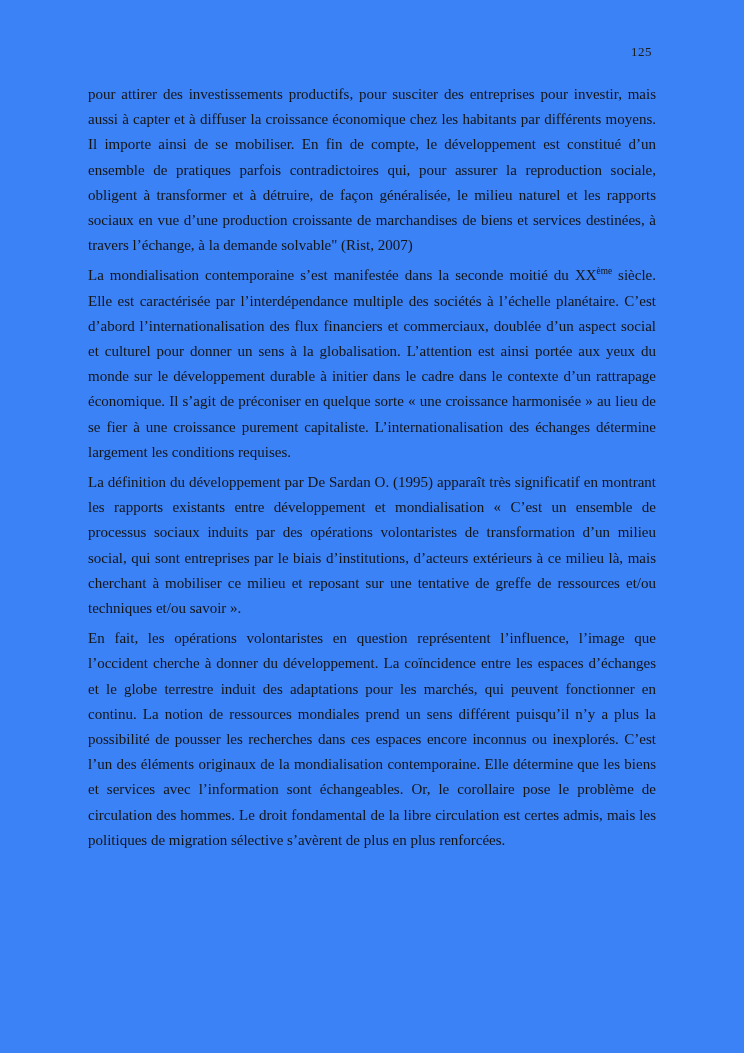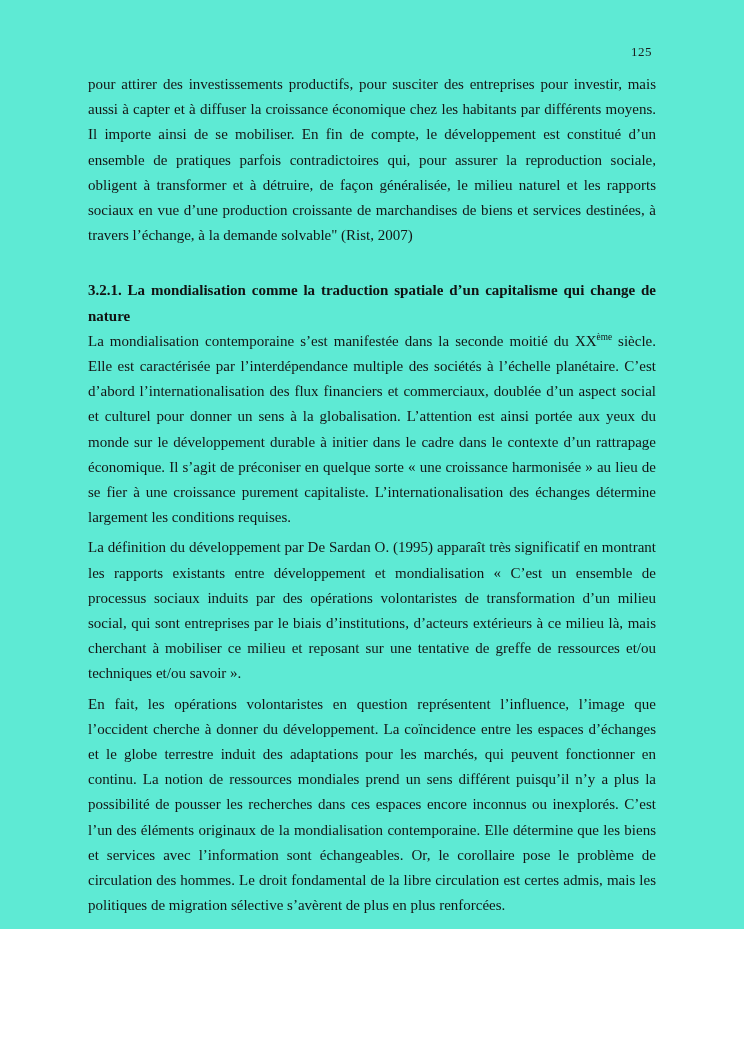--- a/index.html
+++ b/index.html
@@ -3,38 +3,38 @@
 <meta charset="utf-8">
 <style>
   html, body {
     margin: 0;
     padding: 0;
     background: #ffffff;
   }
   .page {
     position: relative;
     width: 744px;
-    height: 929px;
-    background: #5eead4;
+    height: 1053px;
+    background: #3b82f6;
     overflow: hidden;
     font-family: "Liberation Serif", "DejaVu Serif", serif;
     color: #151515;
   }
   .page-number {
     position: absolute;
     top: 44px;
     right: 92px;
     font-size: 13px;
     letter-spacing: 0.5px;
     color: #1c1c1c;
   }
   .text-block {
     position: absolute;
     left: 88px;
-    top: 72px;
+    top: 82px;
     width: 568px;
     font-size: 15px;
     line-height: 25.2px;
     text-align: justify;
     color: #151515;
   }
   .text-block p {
     margin: 0 0 5px 0;
     text-justify: inter-word;
   }
@@ -59,21 +59,20 @@
 <body>
 
 <div class="page">
 
   <div class="page-number">125</div>
 
   <div class="text-block">
 
     <p>pour attirer des investissements productifs, pour susciter des entreprises pour investir, mais aussi à capter et à diffuser la croissance économique chez les habitants par différents moyens. Il importe ainsi de se mobiliser. En fin de compte, le développement est constitué d’un ensemble de pratiques parfois contradictoires qui, pour assurer la reproduction sociale, obligent à transformer et à détruire, de façon généralisée, le milieu naturel et les rapports sociaux en vue d’une production croissante de marchandises de biens et services destinées, à travers l’échange, à la demande solvable" (Rist, 2007)</p>
 
-    <h2 class="section-heading">3.2.1. La mondialisation comme la traduction spatiale d’un capitalisme qui change de nature</h2>
 
     <p><span>La mondialisation contemporaine s’est manifestée dans la seconde moitié du XX</span><sup class="ord">ème</sup><span> siècle. Elle est caractérisée par l’interdépendance multiple des sociétés à l’échelle planétaire. C’est d’abord l’internationalisation des flux financiers et commerciaux, doublée d’un aspect social et culturel pour donner un sens à la globalisation. L’attention est ainsi portée aux yeux du monde sur le développement durable à initier dans le cadre dans le contexte d’un rattrapage économique. Il s’agit de préconiser en quelque sorte « une croissance harmonisée » au lieu de se fier à une croissance purement capitaliste. L’internationalisation des échanges détermine largement les conditions requises.</span></p>
 
     <p>La définition du développement par De Sardan O. (1995) apparaît très significatif en montrant les rapports existants entre développement et mondialisation « C’est un ensemble de processus sociaux induits par des opérations volontaristes de transformation d’un milieu social, qui sont entreprises par le biais d’institutions, d’acteurs extérieurs à ce milieu là, mais cherchant à mobiliser ce milieu et reposant sur une tentative de greffe de ressources et/ou techniques et/ou savoir ».</p>
 
     <p class="last">En fait, les opérations volontaristes en question représentent l’influence, l’image que l’occident cherche à donner du développement. La coïncidence entre les espaces d’échanges et le globe terrestre induit des adaptations pour les marchés, qui peuvent fonctionner en continu. La notion de ressources mondiales prend un sens différent puisqu’il n’y a plus la possibilité de pousser les recherches dans ces espaces encore inconnus ou inexplorés. C’est l’un des éléments originaux de la mondialisation contemporaine. Elle détermine que les biens et services avec l’information sont échangeables. Or, le corollaire pose le problème de circulation des hommes. Le droit fondamental de la libre circulation est certes admis, mais les politiques de migration sélective s’avèrent de plus en plus renforcées.</p>
 
   </div>
 
 </div>

